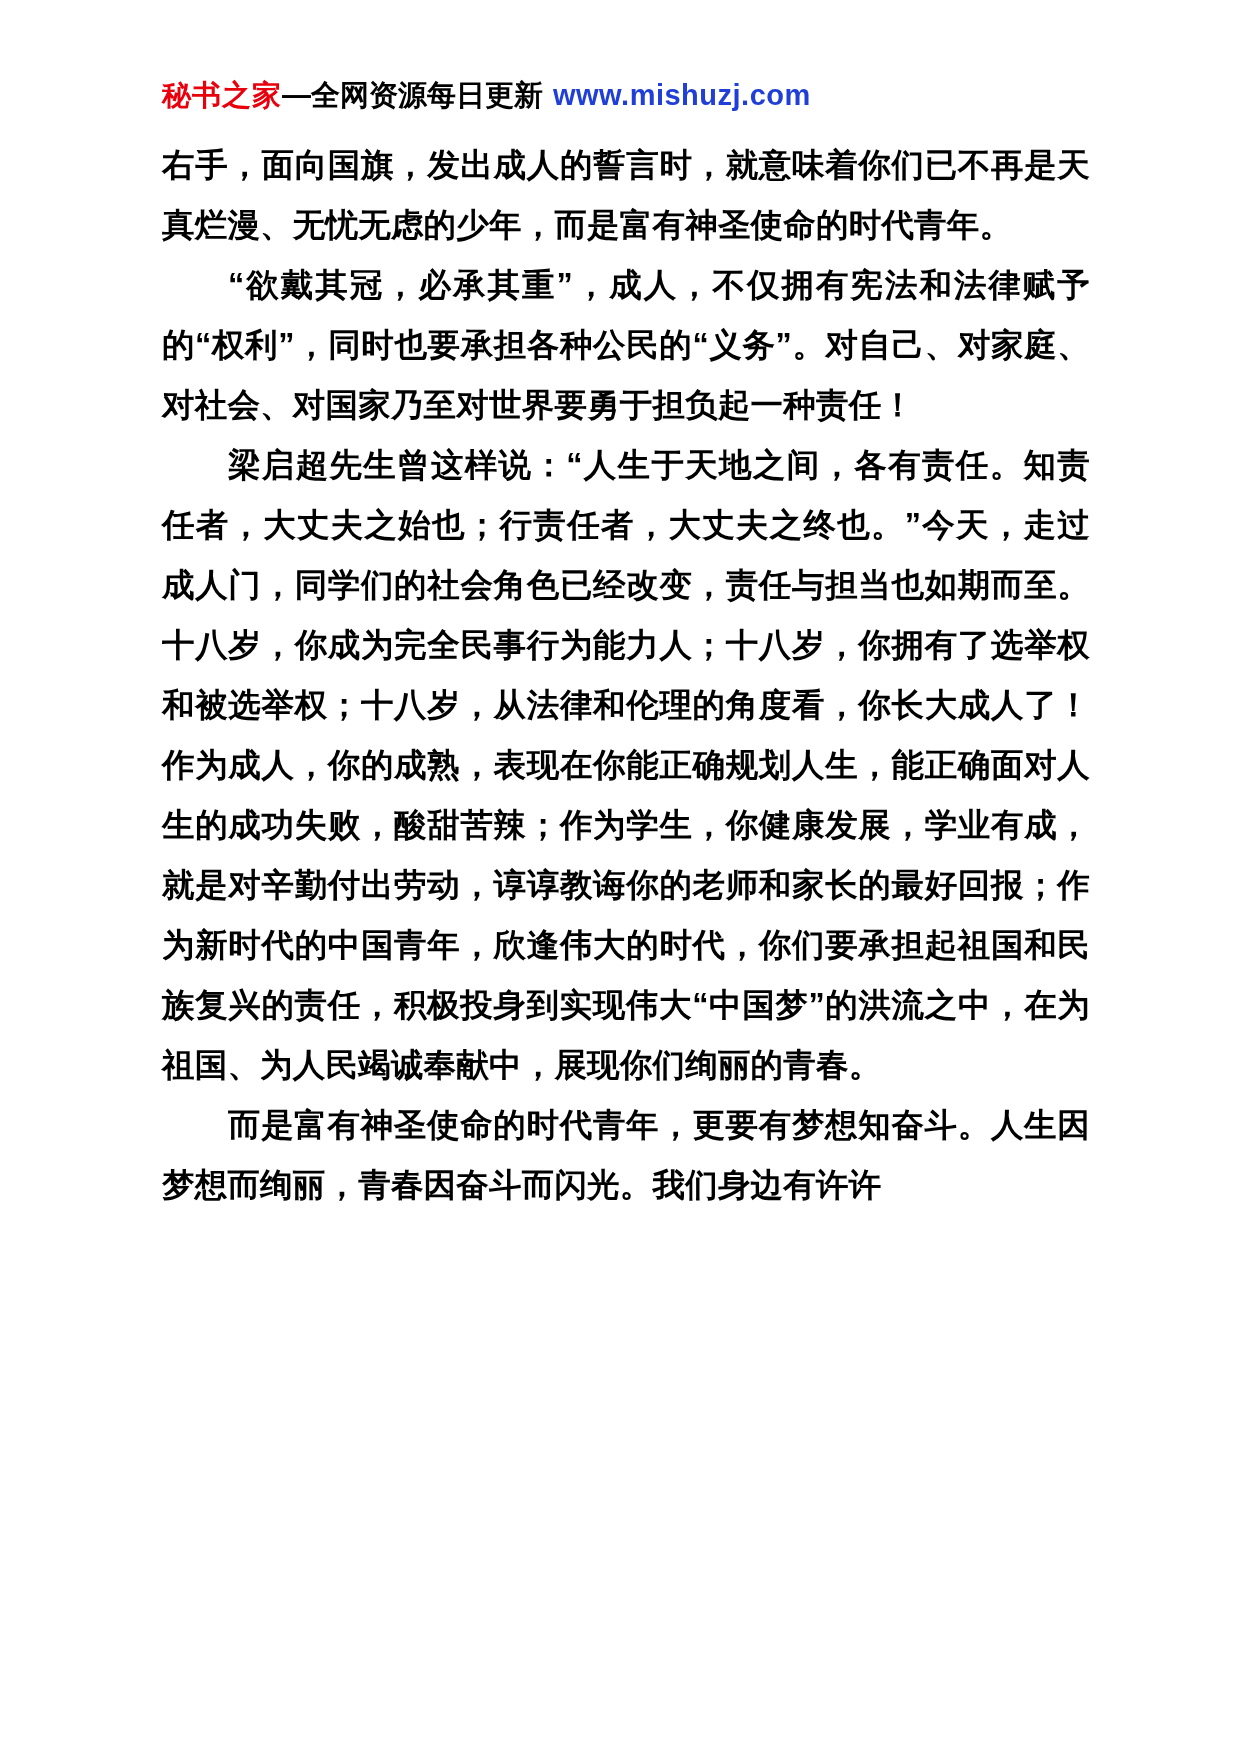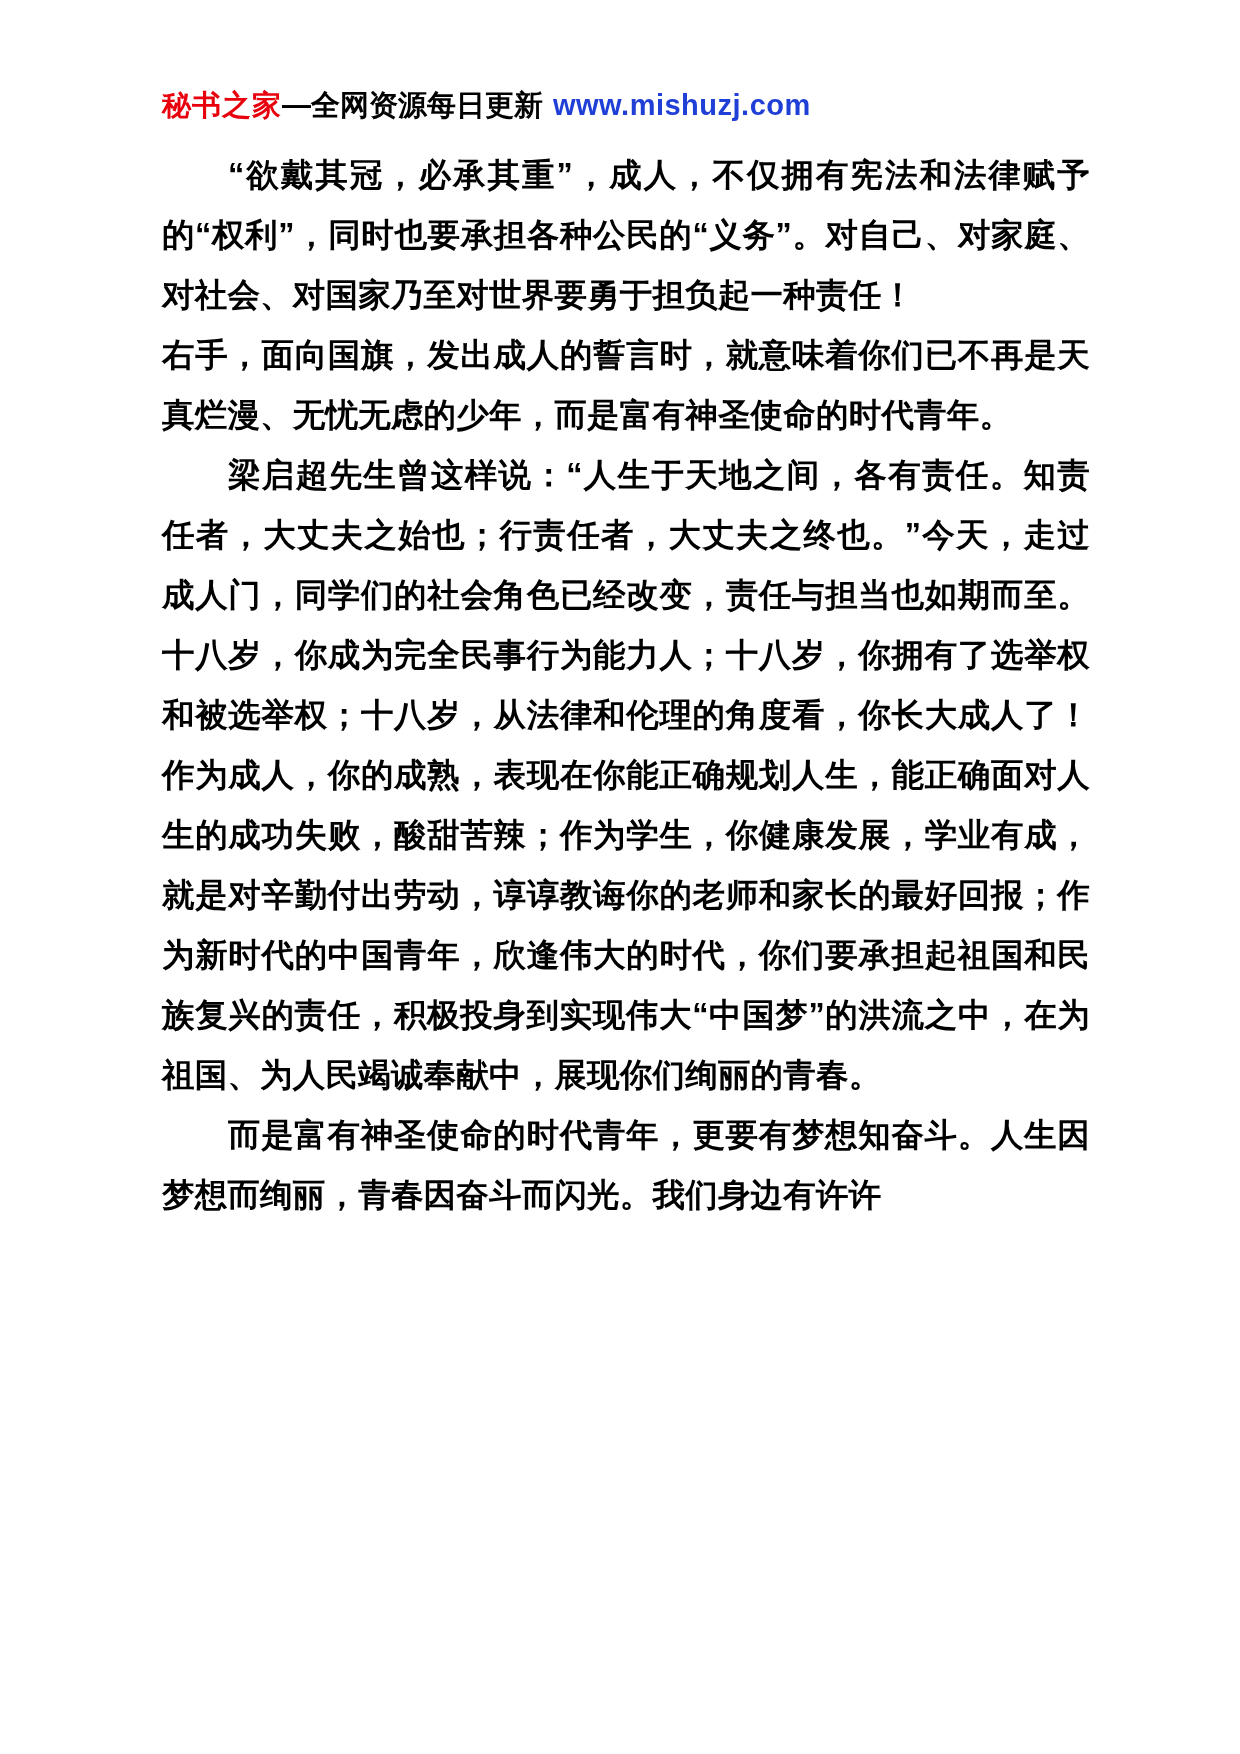--- a/index.html
+++ b/index.html
@@ -20,21 +20,20 @@
     height: 1754px;
     box-sizing: border-box;
     padding: 78px 150px 0 162px;
   }
   .header-line {
     font-size: 29px;
     line-height: 1.2;
     white-space: nowrap;
     margin-bottom: 22px;
     font-weight: 700;
-    margin-top: 10px;
   }
   .header-brand {
     color: #e8000d;
     font-weight: 700;
     letter-spacing: 1px;
   }
   .header-dash {
     color: #000000;
     font-weight: 700;
   }
@@ -67,19 +66,19 @@
 </head>
 <body>
 
 <div class="page">
 
   <div class="header-line">
     <span class="header-brand">秘书之家</span><span class="header-dash">—</span><span class="header-text">全网资源每日更新</span><span class="header-url">www.mishuzj.com</span>
   </div>
 
   <div class="body-text">
+    <p class="para">右手，面向国旗，发出成人的誓言时，就意味着你们已不再是天真烂漫、无忧无虑的少年，而是富有神圣使命的时代青年。</p>
     <p class="para indent">“欲戴其冠，必承其重”，成人，不仅拥有宪法和法律赋予的“权利”，同时也要承担各种公民的“义务”。对自己、对家庭、对社会、对国家乃至对世界要勇于担负起一种责任！</p>
-    <p class="para">右手，面向国旗，发出成人的誓言时，就意味着你们已不再是天真烂漫、无忧无虑的少年，而是富有神圣使命的时代青年。</p>
     <p class="para indent">梁启超先生曾这样说：“人生于天地之间，各有责任。知责任者，大丈夫之始也；行责任者，大丈夫之终也。”今天，走过成人门，同学们的社会角色已经改变，责任与担当也如期而至。十八岁，你成为完全民事行为能力人；十八岁，你拥有了选举权和被选举权；十八岁，从法律和伦理的角度看，你长大成人了！作为成人，你的成熟，表现在你能正确规划人生，能正确面对人生的成功失败，酸甜苦辣；作为学生，你健康发展，学业有成，就是对辛勤付出劳动，谆谆教诲你的老师和家长的最好回报；作为新时代的中国青年，欣逢伟大的时代，你们要承担起祖国和民族复兴的责任，积极投身到实现伟大“中国梦”的洪流之中，在为祖国、为人民竭诚奉献中，展现你们绚丽的青春。</p>
     <p class="para indent">而是富有神圣使命的时代青年，更要有梦想知奋斗。人生因梦想而绚丽，青春因奋斗而闪光。我们身边有许许</p>
   </div>
 
 </div>
 
 </body></html>

